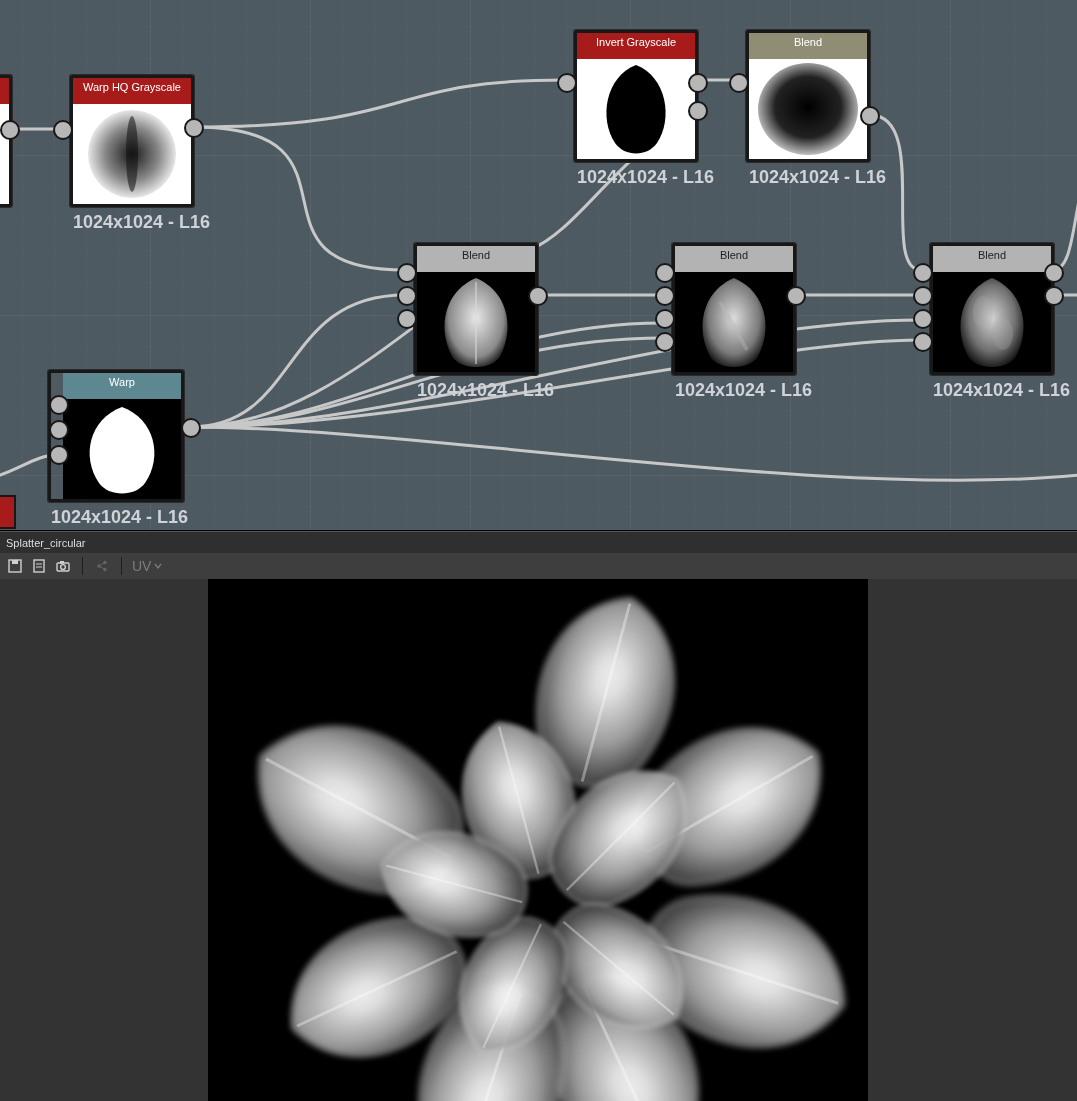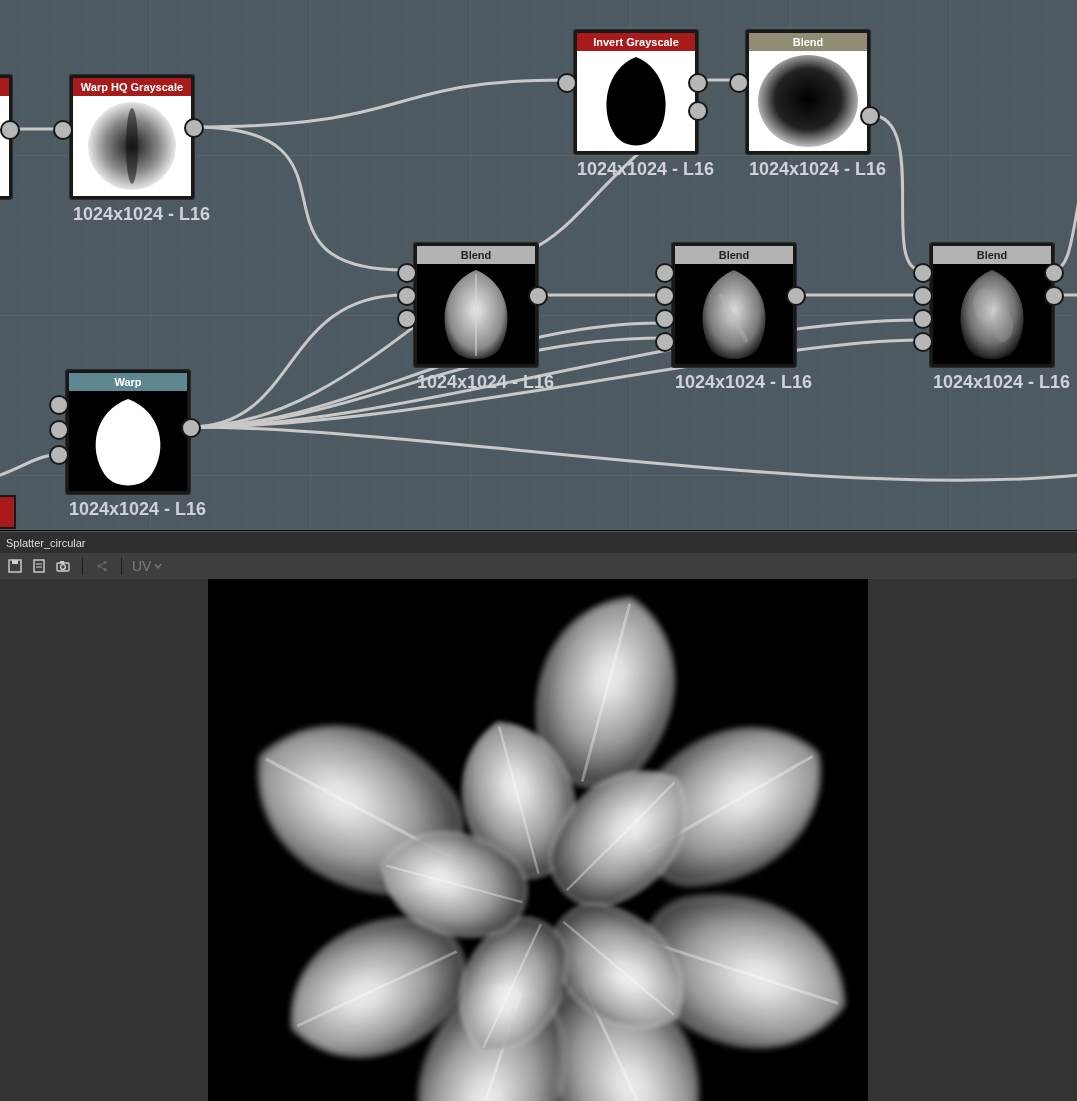--- a/index.html
+++ b/index.html
@@ -10,21 +10,21 @@
       linear-gradient(90deg,#586268 1px,transparent 1px),
       linear-gradient(#525c62 1px,transparent 1px),
       linear-gradient(90deg,#525c62 1px,transparent 1px);
     background-size:160px 160px,160px 160px,32px 32px,32px 32px;
     background-position:-10px -5px,-10px -5px,-10px -5px,-10px -5px;
     border-bottom:1px solid #000;
     overflow:hidden;
   }
   svg.wires{position:absolute;left:0;top:0;width:1077px;height:530px;pointer-events:none;z-index:1;}
   .node{position:absolute;width:118px;border:3px solid #181818;border-radius:2px;z-index:2;box-shadow:0 0 0 1px #2b2b2b;}
-  .node .title{height:18px;line-height:18px;font-size:11px;font-weight:bold;text-align:center;color:#fff;white-space:nowrap;overflow:hidden;}
+  .node .title{height:26px;line-height:18px;font-size:11px;font-weight:normal;text-align:center;color:#fff;white-space:nowrap;overflow:hidden;}
   .title.gray{background:#b3b3b3;color:#222;}
   .title.red{background:#a81b1b;color:#fff;}
   .title.teal{background:#5e8891;color:#fff;}
   .title.olive{background:#908d74;color:#fff;}
   .node .thumb{width:118px;height:100px;background:#000;position:relative;}
   .node .info{position:absolute;left:0;top:100%;width:100%;margin-top:8px;text-align:center;font-size:18px;font-weight:bold;color:#cfd3d7;white-space:nowrap;}
   .port{position:absolute;width:16px;height:16px;border-radius:50%;background:#b7b7b7;border:2px solid #181818;z-index:3;}
   .chip{position:absolute;width:18px;height:30px;background:#a81b1b;border:2px solid #181818;z-index:2;}
   .panel-hdr{position:absolute;left:0;top:531px;width:1077px;height:22px;background:#2f2f2f;color:#ddd;font-size:11px;line-height:22px;padding-left:6px;border-top:1px solid #555;border-bottom:1px solid #111;}
   .toolbar{position:absolute;left:0;top:553px;width:1077px;height:26px;background:#3e3e3e;border-bottom:1px solid #1a1a1a;display:flex;align-items:center;gap:6px;padding-left:6px;}
@@ -124,21 +124,21 @@
           </defs>
         <rect width="118" height="100" fill="#fff"></rect>
           <ellipse cx="59" cy="50" rx="50" ry="46" fill="url(#g2)"></ellipse>
       </svg>
     </div>
     <div class="info">1024x1024 - L16</div>
   </div>
   <div class="port" style="left:729px;top:73px"></div>
   <div class="port" style="left:860px;top:106px"></div>
 
-  <div class="node" style="left:66px;top:370px;">
+  <div class="node" style="left:48px;top:370px;padding-left:12px;">
     <div class="title teal">Warp</div>
     <div class="thumb">
       <svg width="118" height="100">
           <rect width="118" height="100" fill="#000"></rect>
           <path d="M59 8 C92 20 100 58 82 84 C72 98 46 98 36 84 C18 58 26 20 59 8 Z" fill="#fff"></path>
         </svg>
     </div>
     <div class="info">1024x1024 - L16</div>
   </div>
   <div class="port" style="left:49px;top:395px"></div>

